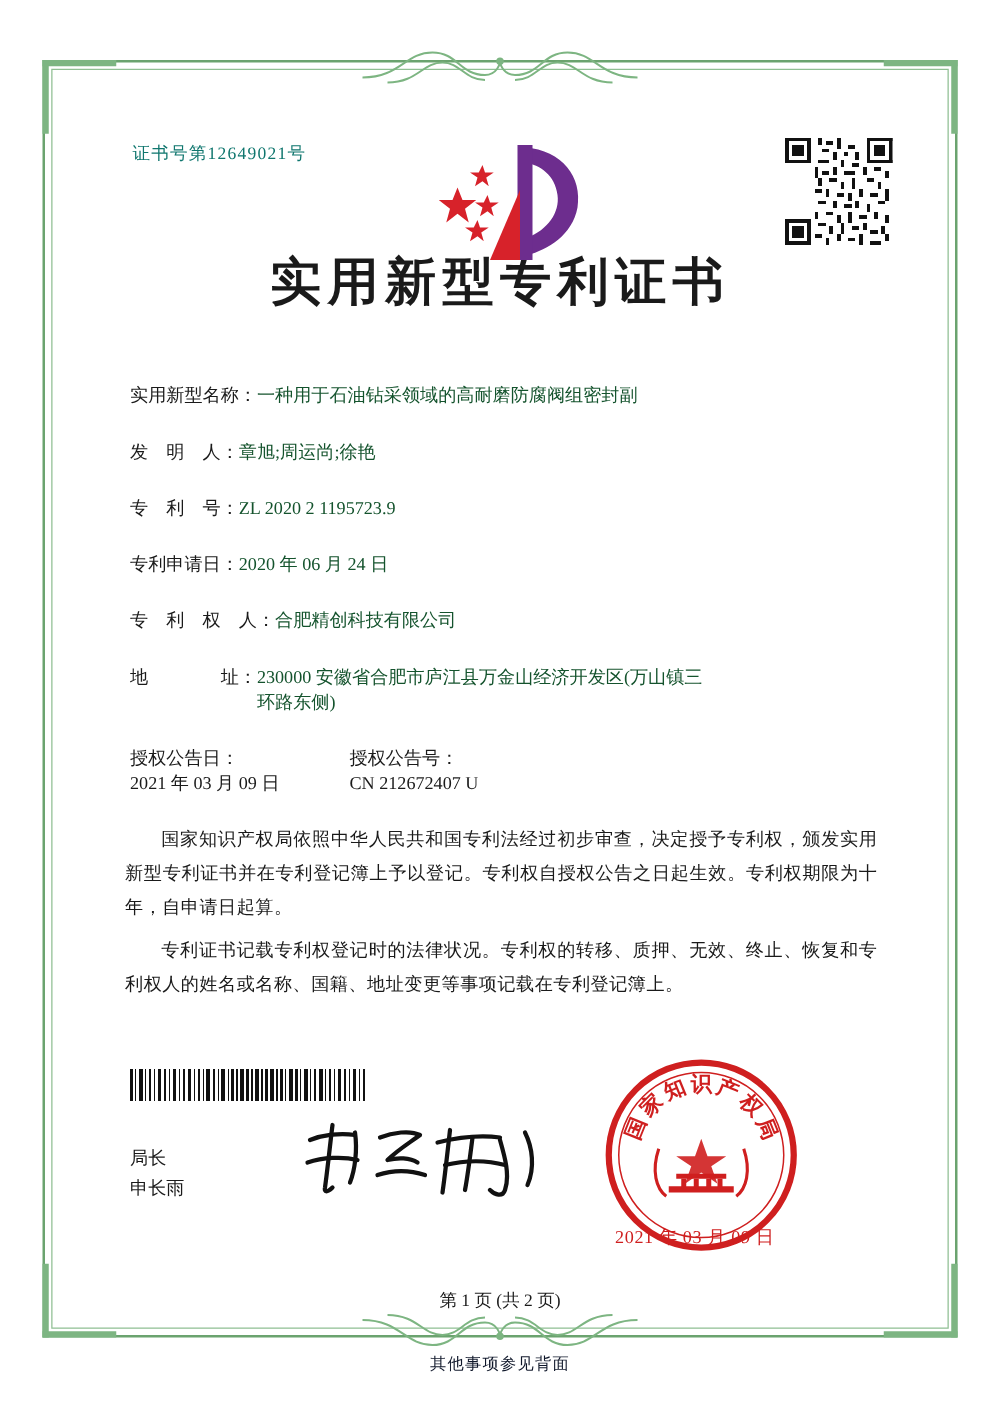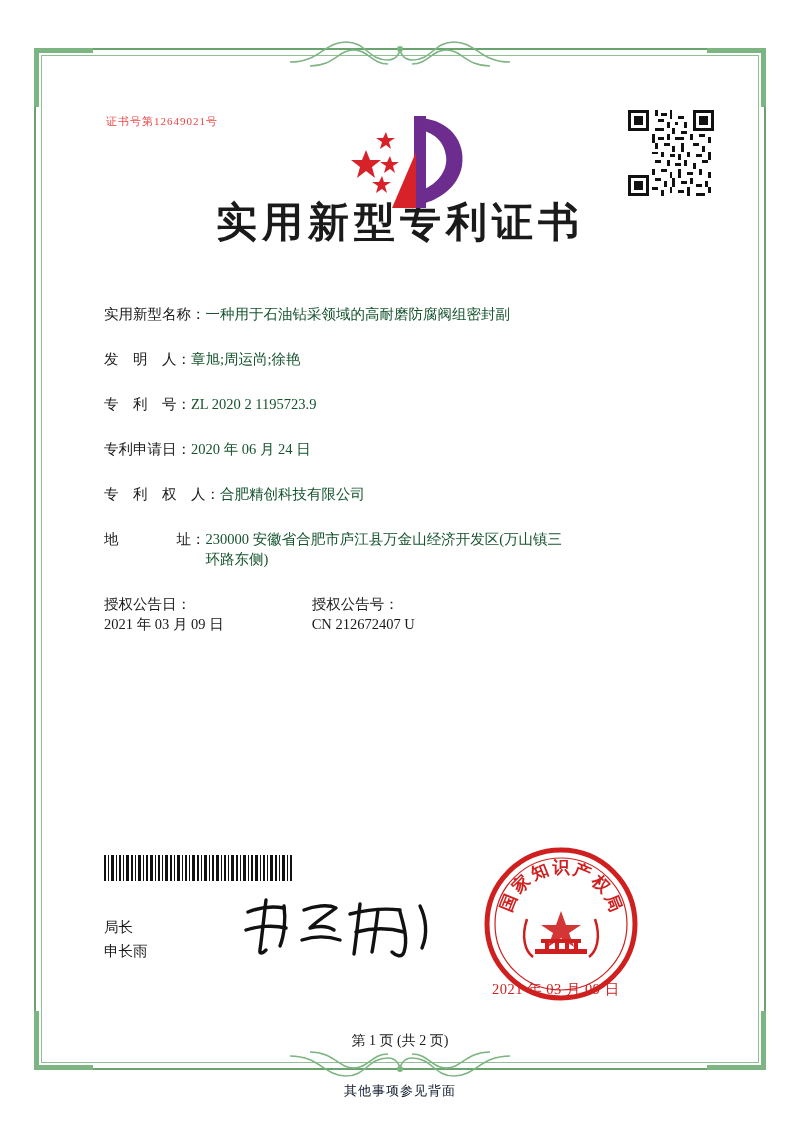--- a/index.html
+++ b/index.html
@@ -61,23 +61,23 @@
 
   
   .content {
     position: absolute;
     left: 78px;
     top: 96px;
     width: 644px;
   }
 
   .cert-no {
-    font-size: 11px;
+    font-size: 14px;
     letter-spacing: 1px;
-    color: #ef4444;
+    color: #0f766e;
     margin: 18px 0 0 28px;
   }
 
   .emblem {
     position: absolute;
     left: 268px;
     top: 16px;
     width: 130px;
     height: 110px;
   }
@@ -126,21 +126,21 @@
     display: flex;
     align-items: flex-start;
     font-size: 14.5px;
     line-height: 20px;
     margin-bottom: 8px;
   }
   .row-split .half {
     display: flex;
     flex-direction: column;
   }
-  .row-split .half.second { margin-left: 88px; font-family: Liberation Serif, serif; }
+  .row-split .half.second { margin-left: 56px; font-family: Liberation Serif, serif; }
 
   .paragraphs {
     margin-top: 22px;
     padding: 0 20px 0 22px;
   }
   .para {
     font-size: 14.5px;
     line-height: 27px;
     text-indent: 2em;
     letter-spacing: 0.4px;
@@ -387,20 +387,24 @@
           <span>2021 年 03 月 09 日</span>
         </span>
         <span class="half second">
           <span class="field-label">授权公告号：</span>
           <span>CN 212672407 U</span>
         </span>
       </div>
 
     </div>
 
+    <div class="paragraphs">
+      <p class="para">国家知识产权局依照中华人民共和国专利法经过初步审查，决定授予专利权，颁发实用新型专利证书并在专利登记簿上予以登记。专利权自授权公告之日起生效。专利权期限为十年，自申请日起算。</p>
+      <p class="para">专利证书记载专利权登记时的法律状况。专利权的转移、质押、无效、终止、恢复和专利权人的姓名或名称、国籍、地址变更等事项记载在专利登记簿上。</p>
+    </div>
 
   </div>
 
   <div class="barcode">
     <svg viewBox="0 0 190 26" width="190" height="26" shape-rendering="crispEdges">
       <g fill="#111">
         <rect x="0" y="0" width="2" height="26"></rect>
           <rect x="4" y="0" width="1" height="26"></rect>
         <rect x="7" y="0" width="3" height="26"></rect>
           <rect x="12" y="0" width="1" height="26"></rect>

